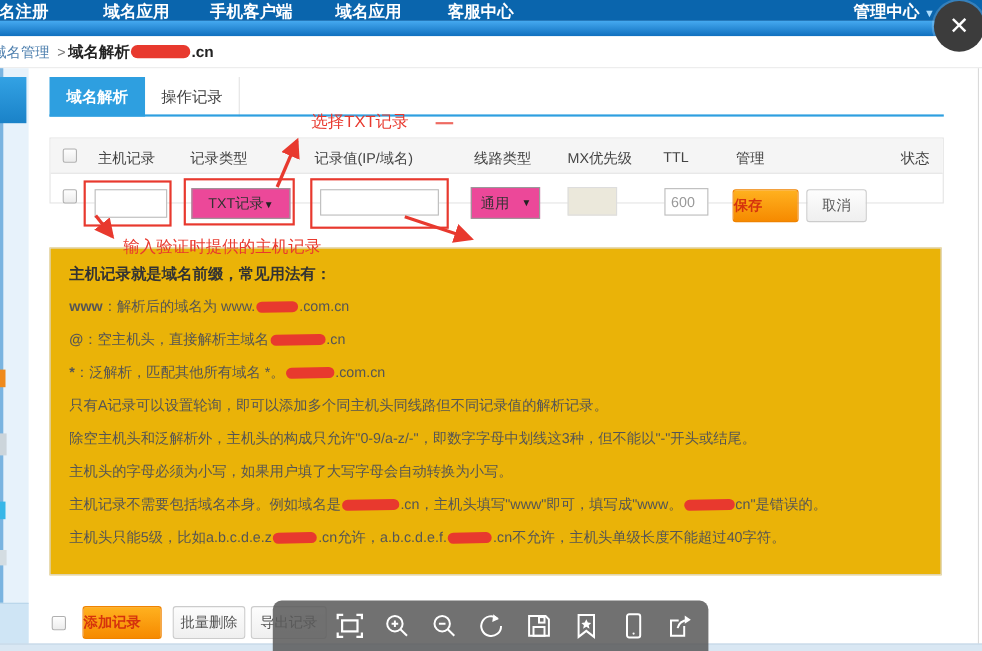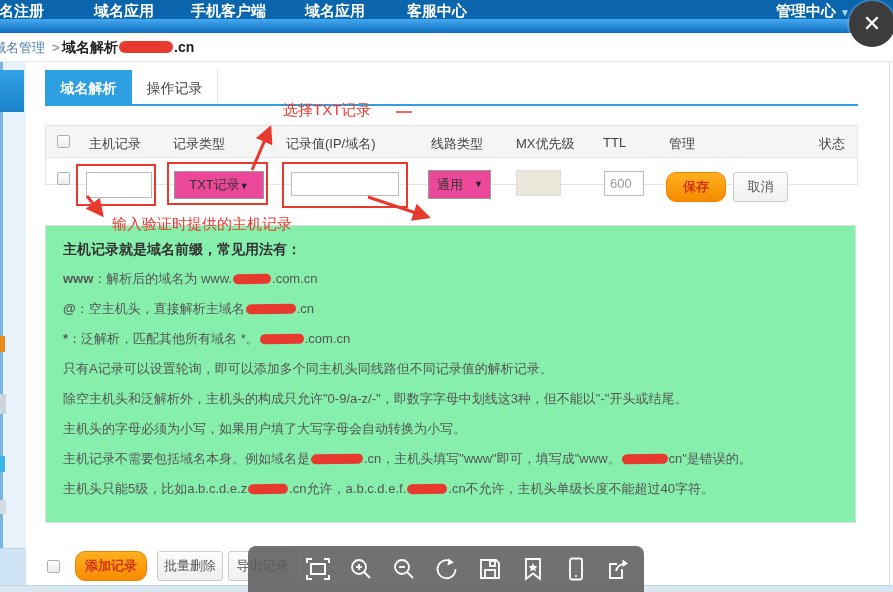--- a/index.html
+++ b/index.html
@@ -45,33 +45,33 @@
   .tablebox { position:absolute; left:45px; top:125px; width:813px; height:60px; border:1px solid #e4e4e4; background:#fff; }
   .thead { position:absolute; left:0; top:0; width:811px; height:32px; background:#f5f5f5; border-bottom:1px solid #e4e4e4; }
   .th { position:absolute; top:9px; font-size:13px; color:#444; white-space:nowrap; }
   .checkbox { position:absolute; width:13px; height:13px; border:1px solid #b0b0b0; border-radius:2px;
               background:linear-gradient(180deg,#fefefe,#ececec); cursor:pointer; }
   .txt-input { position:absolute; border:1px solid #bbb; background:#fff; font-size:13px; color:#333; padding:0 5px; }
   .sel { position:absolute; border:1px solid #999; background:#ec4899; font-size:13px; color:#333; cursor:pointer; }
   .sel .caret { font-size:9px; color:#222; }
   .mx-disabled { position:absolute; border:1px solid #ddd; background:#ebe8db; }
   .btn-orange { position:absolute; background:linear-gradient(180deg,#ffb11f,#f68a00); border:1px solid #ef8300;
-                border-radius:10px; color:#d5330d; font-weight:bold; font-size:13px; text-align:center; cursor:pointer; }
+                border-radius:3px; color:#d5330d; font-weight:bold; font-size:13px; cursor:pointer; }
   .btn-plain { position:absolute; background:linear-gradient(180deg,#fdfdfd,#efefef); border:1px solid #ccc;
                border-radius:3px; color:#555; font-size:13px; text-align:center; cursor:pointer; }
 
   
   .redbox { position:absolute; border:2px solid #e8392e; z-index:20; pointer-events:none; }
   .redtext { position:absolute; color:#e8392e; font-size:15px; white-space:nowrap; z-index:21; }
   .reddash { position:absolute; background:#e8392e; opacity:.75; z-index:21; }
   #arrows { position:absolute; left:0; top:0; width:893px; height:592px; z-index:22; pointer-events:none; }
 
   
   .helpbox { position:absolute; left:45px; top:225px; width:811px; height:298px; border:1px solid #ddd;
-             background:#86efac; padding:16px 10px 0 17px; }
+             background:#eab308; padding:16px 10px 0 17px; }
   .helpbox p { font-size:13px; color:#555; margin:0 0 16px 0; line-height:14px; white-space:nowrap; }
   .helpbox p.head { font-size:14px; color:#333; font-weight:bold; }
   .scribble { display:inline-block; height:10px; background:#e8392e; border-radius:5px;
               vertical-align:-1px; margin:0 1px; transform:rotate(-1deg); }
   .bc-scribble { display:inline-block; width:54px; height:12px; background:#e8392e; border-radius:6px;
                  vertical-align:-1px; margin:0 1px; }
 
   
   .rightline { position:absolute; left:889px; top:62px; width:1px; height:530px; background:#dadada; }
   .bottomband { position:absolute; left:0; top:585px; width:893px; height:7px; background:#d9e7f3; border-top:1px solid #c3d6e6; z-index:5; }

